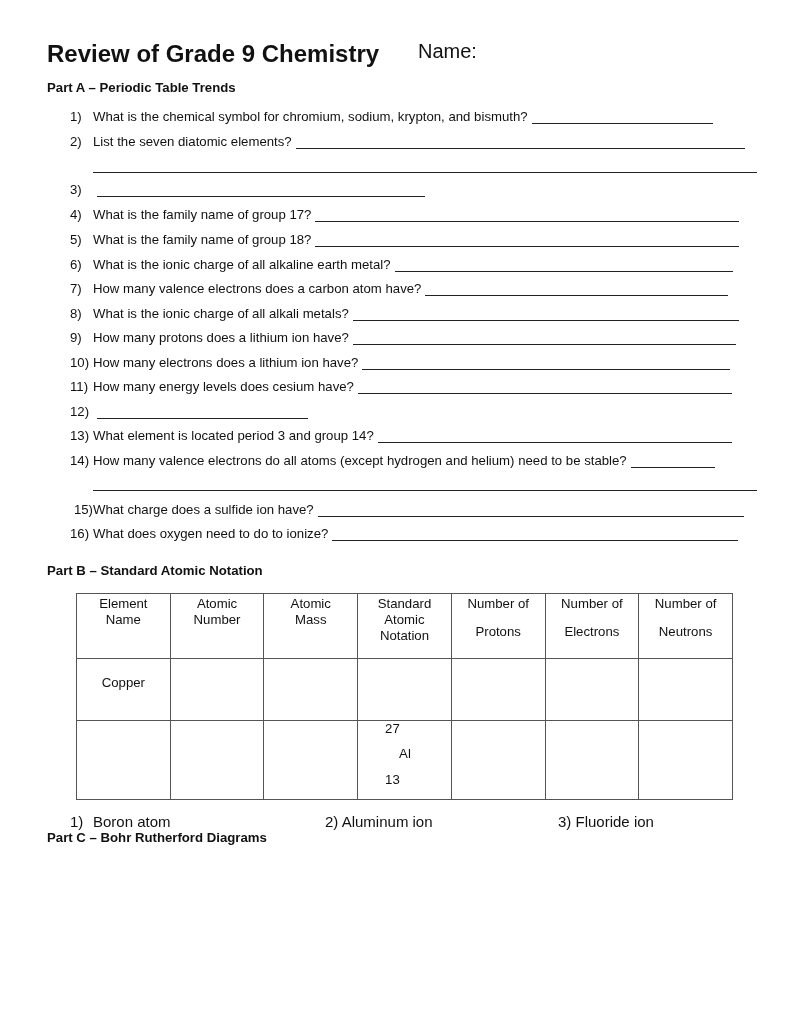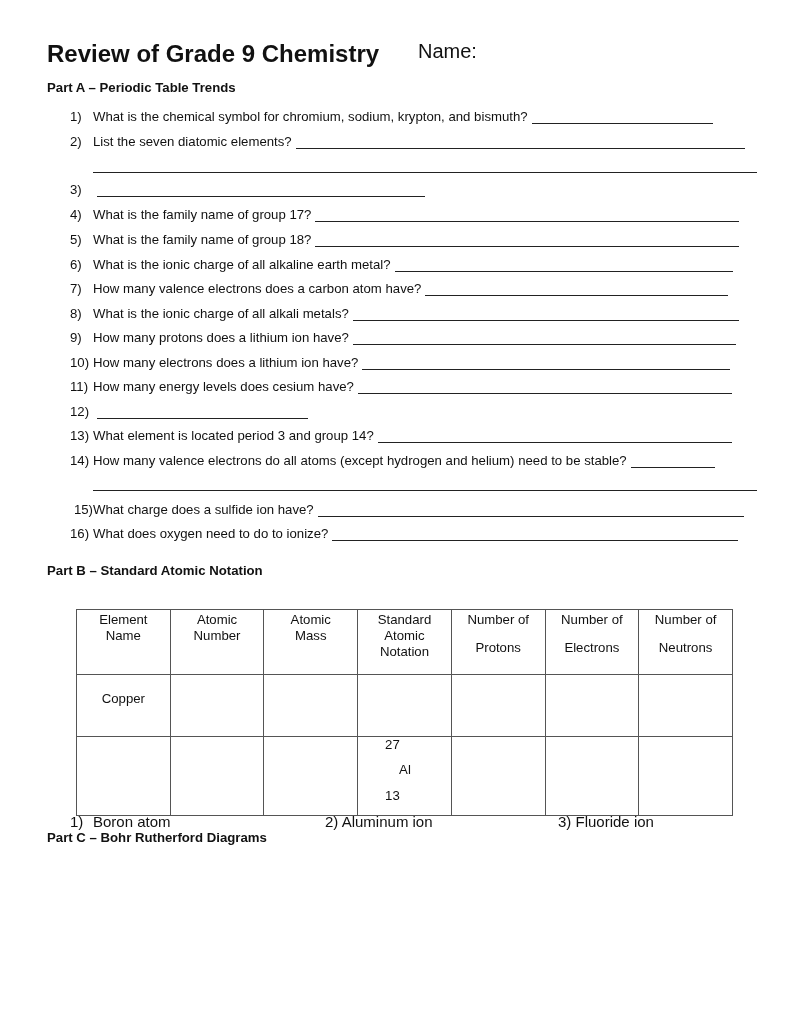--- a/index.html
+++ b/index.html
@@ -23,21 +23,21 @@
     }
     .q .num { display: inline-block; width: 23px; }
     .q .line {
       display: inline-block; border-bottom: 1px solid #222; height: 13px; margin-left: 4px;
     }
     .fullline {
       position: absolute; left: 93px; border-bottom: 1px solid #222; height: 1px;
     }
     table.notation {
       position: absolute; left: 76px; top: 593px; width: 657px;
-      border-collapse: collapse; font-size: 13.2px; table-layout: fixed; margin-top: 16px;
+      border-collapse: collapse; font-size: 13.2px; table-layout: fixed;
     }
     table.notation th, table.notation td {
       border: 1px solid #555; text-align: center; vertical-align: top; padding: 0;
       font-weight: normal;
     }
     table.notation th { height: 62px; padding-top: 2px; line-height: 16px; }
     table.notation th .gap { display: block; height: 12px; }
     table.notation tr.r1 td { height: 62px; padding-top: 16px; box-sizing: border-box; }
     table.notation tr.r2 td { height: 78px; }
     .notation-cell { position: relative; }

